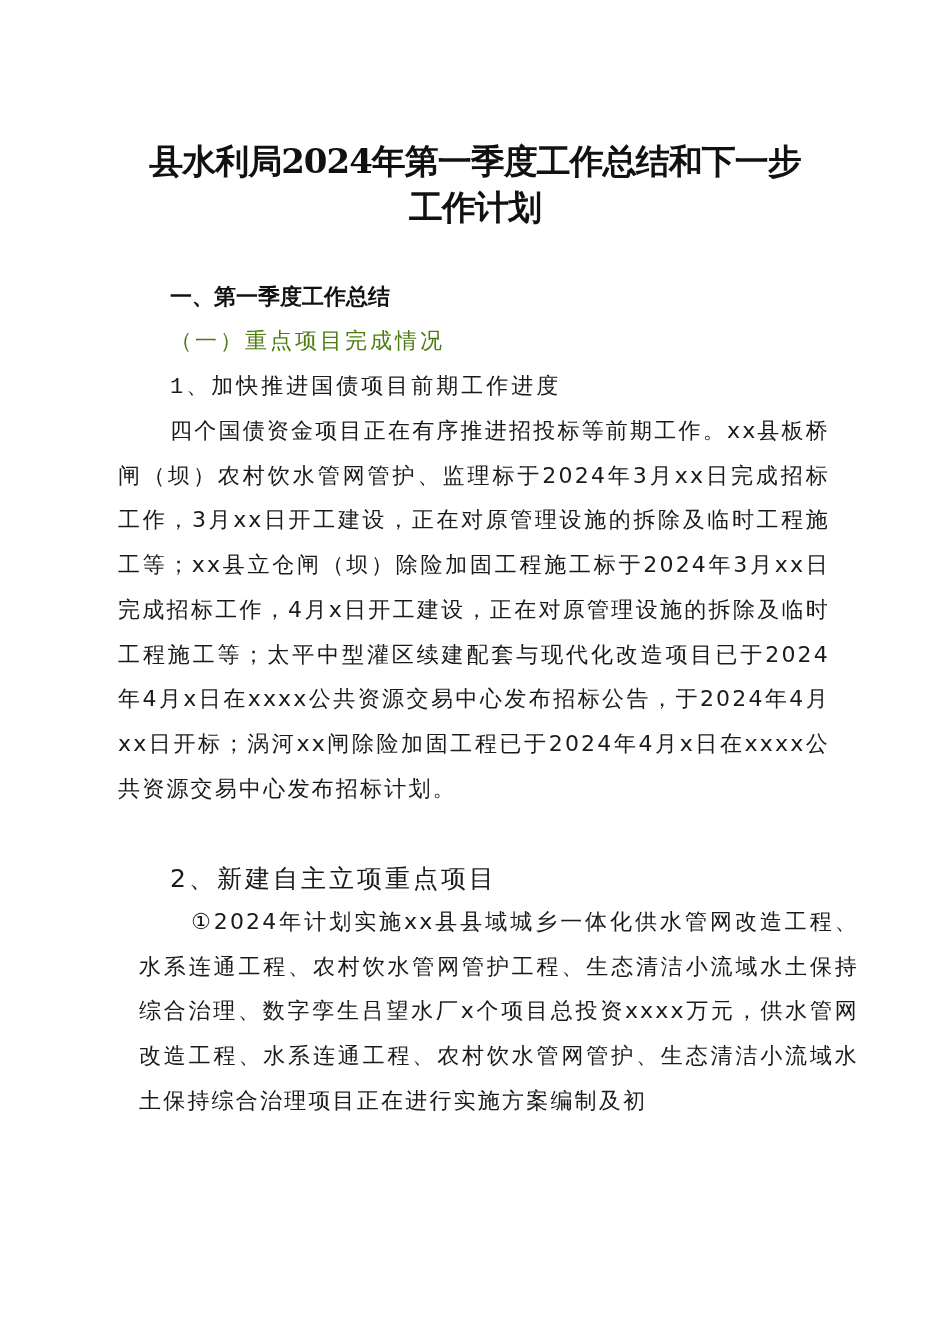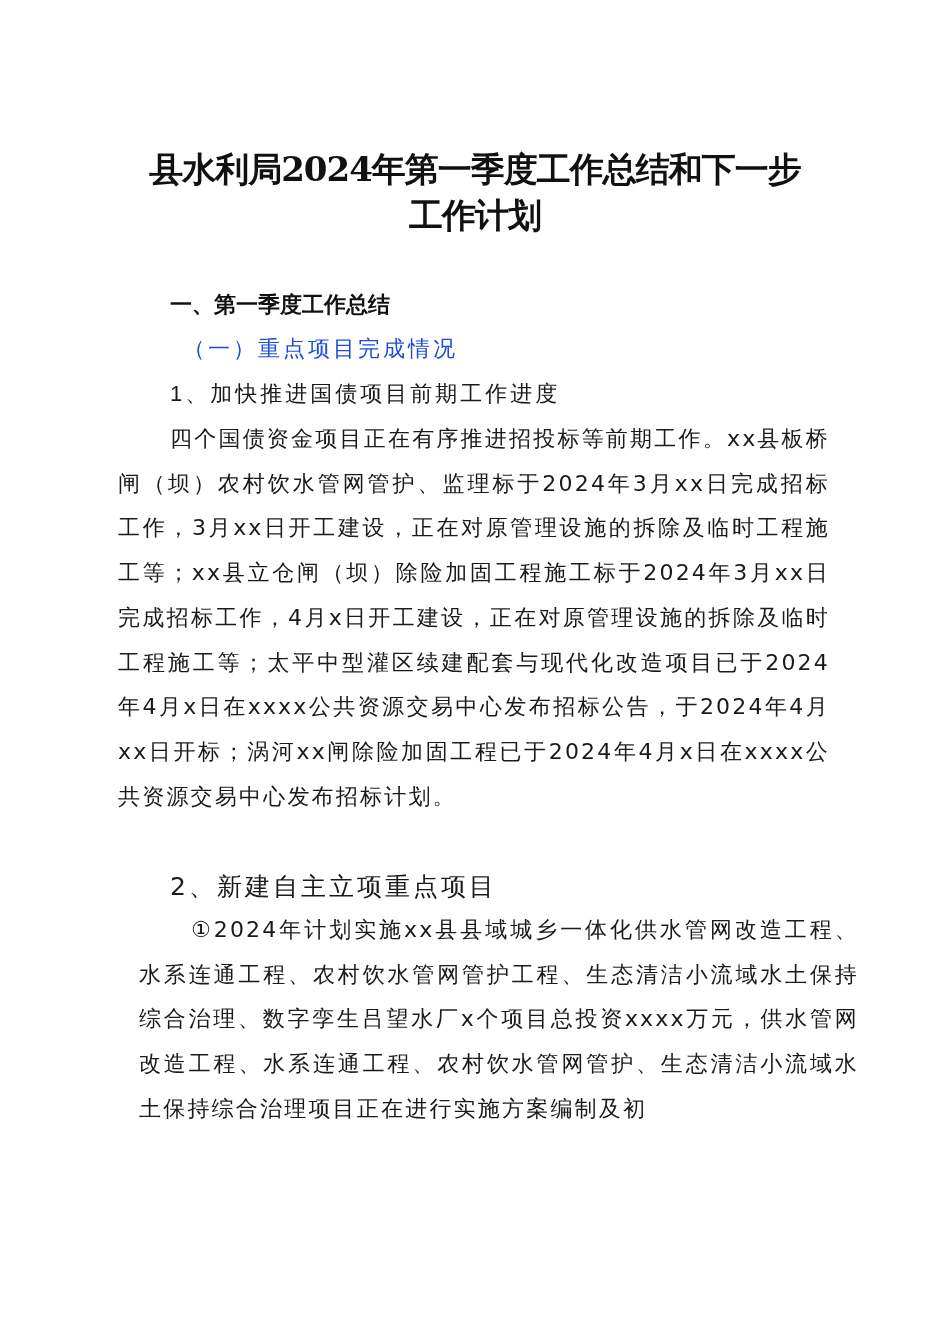--- a/index.html
+++ b/index.html
@@ -1,27 +1,27 @@
 <!DOCTYPE html>
 <html><head>
 <meta charset="utf-8">
 <style>
   html, body { margin: 0; padding: 0; background: #ffffff; }
   body { width: 950px; height: 1344px; position: relative; overflow: hidden; }
-  .page { position: absolute; left: 0; top: 8px; width: 950px; height: 1112px; background: #fff; }
+  .page { position: absolute; left: 0; top: 0; width: 950px; height: 1112px; background: #fff; }
   .title {
     position: absolute; left: 100px; width: 750px; top: 138px;
     text-align: center;
     font-family: "DejaVu Serif", "Liberation Serif", serif;
     font-weight: bold; font-size: 34px; line-height: 46px; color: #111;
     letter-spacing: -1px;
   }
   .h1 { position: absolute; left: 170px; top: 282px; font-family: Liberation Sans, sans-serif; font-weight: bold; font-size: 22px; color:#111; }
-  .h2 { position: absolute; left: 170px; top: 326px; font-family: "DejaVu Sans", sans-serif; font-size: 22px; letter-spacing: 3px; color:#1d4ed8;margin-left:13px; }
-  .h3 { position: absolute; left: 170px; top: 371px; font-family: Liberation Sans, sans-serif; font-size: 22px; letter-spacing: 3px; color:#1a1a1a; }
+  .h2 { position: absolute; left: 170px; top: 326px; font-family: "DejaVu Sans", sans-serif; font-size: 22px; letter-spacing: 3px; color:#4d7c0f; }
+  .h3 { position: absolute; left: 170px; top: 371px; font-family: Liberation Mono, monospace; font-size: 22px; letter-spacing: 3px; color:#1a1a1a; }
   .para {
     position: absolute; left: 118px; width: 712px;
     font-family: "DejaVu Sans", sans-serif; font-size: 22px;
     line-height: 44.7px; letter-spacing: 2.2px; color: #1a1a1a;
     text-indent: 52px; text-align: justify; word-break: break-all;
   }
   .p1 { top: 409px; }
   .h4 { position: absolute; left: 170px; top: 862px; font-family: "DejaVu Sans", sans-serif; font-size: 25px; letter-spacing: 3px; color:#1a1a1a; }
   .p2 { top: 900px; width: 720px; margin-left: 21px; }
 </style>

